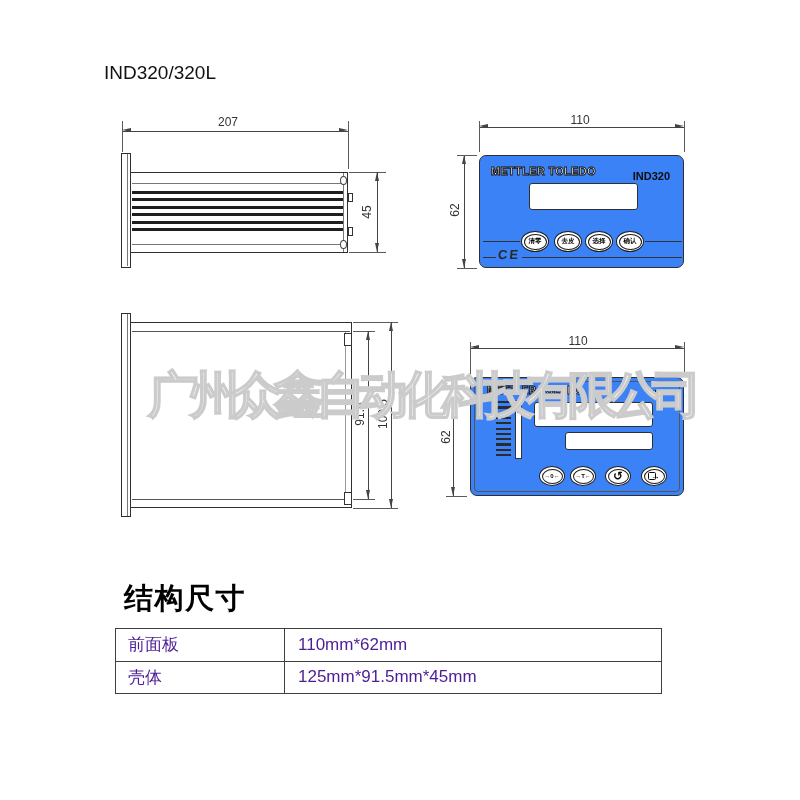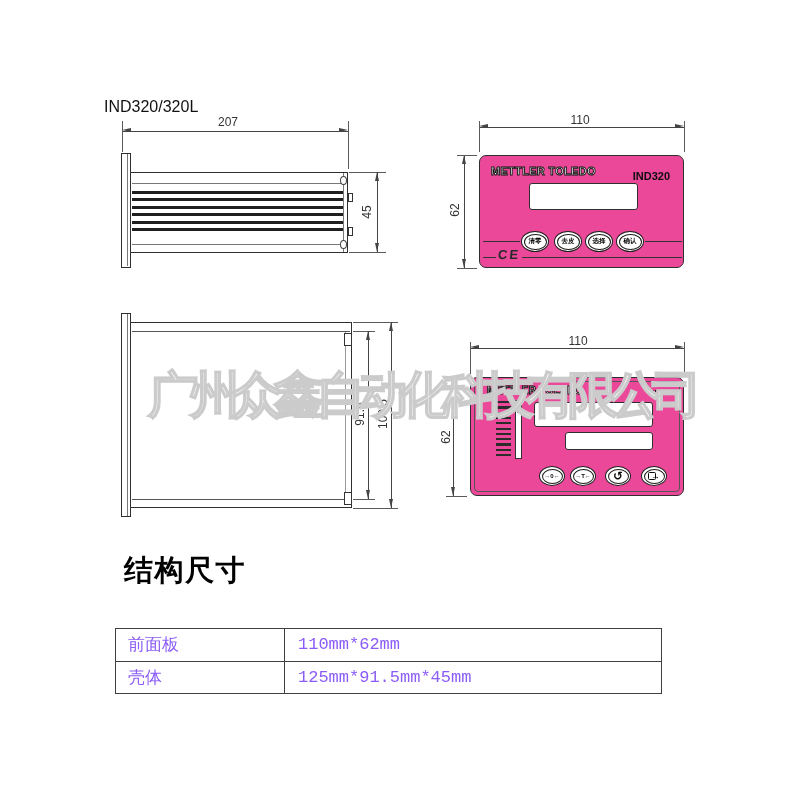--- a/index.html
+++ b/index.html
@@ -21,21 +21,21 @@
   .dimv { position:absolute; width:0; border-left:1.2px solid #444; }
   .dimv::before { content:""; position:absolute; top:0; left:-3.2px;
     border-left:2.6px solid transparent; border-right:2.6px solid transparent; border-bottom:9px solid #444; }
   .dimv::after { content:""; position:absolute; bottom:0; left:-3.2px;
     border-left:2.6px solid transparent; border-right:2.6px solid transparent; border-top:9px solid #444; }
   .dim-label { position:absolute; font-size:12px; color:#333; text-align:center; height:14px; line-height:14px; }
   .rot { transform:rotate(-90deg); }
   
   .ribs { position:absolute; background:repeating-linear-gradient(to bottom,#1f1f1f 0 3px,transparent 3px 7.5px); }
   
-  .panel { position:absolute; border:1.6px solid #2f2f2f; border-radius:7px; background:#ec4899; box-sizing:border-box; }
+  .panel { position:absolute; border:1.6px solid #2f2f2f; border-radius:7px; background:#3b82f6; box-sizing:border-box; }
   .panel-inner-outline { position:absolute; inset:3px; border:1px solid #555; border-radius:4px; pointer-events:none; }
   .brand { position:absolute; font-weight:bold; color:#fff; -webkit-text-stroke:0.9px #141414;
     text-shadow:0 0 1px #444; letter-spacing:0.3px; white-space:nowrap; }
   .model { position:absolute; font-weight:bold; color:#0d0d0d; white-space:nowrap; }
   .display { position:absolute; border:1.6px solid #2f2f2f; border-radius:3px; background:#fff; box-sizing:border-box; }
   .key { position:absolute; border:1.6px solid #1d1d1d; border-radius:50%;
     display:flex; align-items:center; justify-content:center; box-sizing:border-box; background:#fff; }
   .key::before { content:""; position:absolute; inset:1.5px; border:1px solid #1d1d1d; border-radius:50%; }
   .key-label { position:relative; font-weight:bold; color:#0a0a0a; line-height:1; white-space:nowrap; }
   .ce { position:absolute; font-size:13px; font-weight:bold; color:#2a2a2a; letter-spacing:2px; transform:skewX(-6deg); }
@@ -46,25 +46,25 @@
     background:repeating-linear-gradient(to bottom,#333 0 2.5px,transparent 2.5px 5px); }
   .exit-wrap { position:relative; width:13px; height:10px; }
   .exit-box { position:absolute; left:0.5px; top:1px; width:7.5px; height:7.5px; border:1.2px solid #0a0a0a; border-radius:1.5px; box-sizing:border-box; }
   .exit-arrow { position:absolute; left:3.5px; top:-0.5px; font-size:9px; font-weight:bold; color:#0a0a0a; line-height:10px; }
   .clip { position:absolute; border:1.2px solid #333; background:#fff; box-sizing:border-box; }
   .bump { position:absolute; border:1px solid #444; border-radius:50%; background:#fff; box-sizing:border-box; }
   
   .watermark { position:absolute; z-index:50; font-weight:bold; white-space:nowrap; pointer-events:none;
     color:rgba(255,255,255,0.82); -webkit-text-stroke:1.5px #cbcbcb; text-shadow:0 0 1px #c4c4c4; }
   
-  .doc-title { position:absolute; font-size:16px; color:#111;margin-top:36px; }
+  .doc-title { position:absolute; font-size:19px; color:#111; }
   .section-heading { position:absolute; font-size:29px; font-weight:bold; color:#000; letter-spacing:1.5px; }
   
   table.spec { position:absolute; left:115px; top:628px; width:517px; border-collapse:collapse; table-layout:fixed; }
-  table.spec td { border:1.4px solid #3f3f3f; height:29.5px; font-size:17px; color:#8b5cf6; vertical-align:middle;font-family:Liberation Mono, monospace; }
+  table.spec td { border:1.4px solid #3f3f3f; height:29.5px; font-size:17px; color:#4c1d95; vertical-align:middle; }
   table.spec td.c1 { width:155px; padding-left:12px; }
   table.spec td.c2 { width:362px; padding-left:13px; }
 </style>
 </head>
 <body>
 
 <div class="page">
 
   <div class="doc-title" style="left:104px; top:62px;">IND320/320L</div>
 
@@ -189,21 +189,21 @@
         <span class="exit-wrap">
           <span class="exit-box"></span>
           <span class="exit-arrow">→</span>
         </span>
       </div>
     </div>
   </div>
 
   <div class="watermark" style="left:148px; top:362px; font-size:50px; letter-spacing:-8px;">广州众鑫自动化科技有限公司</div>
 
-  <div class="section-heading" style="left:124px; top:551px;">结构尺寸</div>
+  <div class="section-heading" style="left:124px; top:579px;">结构尺寸</div>
 
   <table class="spec">
     <tbody>
         <tr>
       <td class="c1">前面板</td>
       <td class="c2">110mm*62mm</td>
     </tr>
     <tr>
       <td class="c1">壳体</td>
       <td class="c2">125mm*91.5mm*45mm</td>

